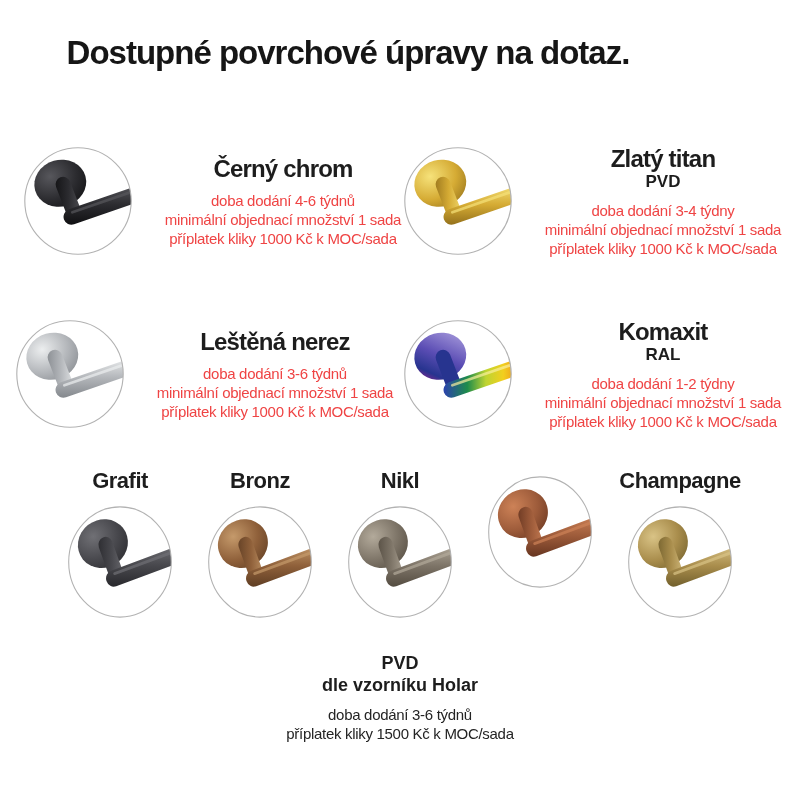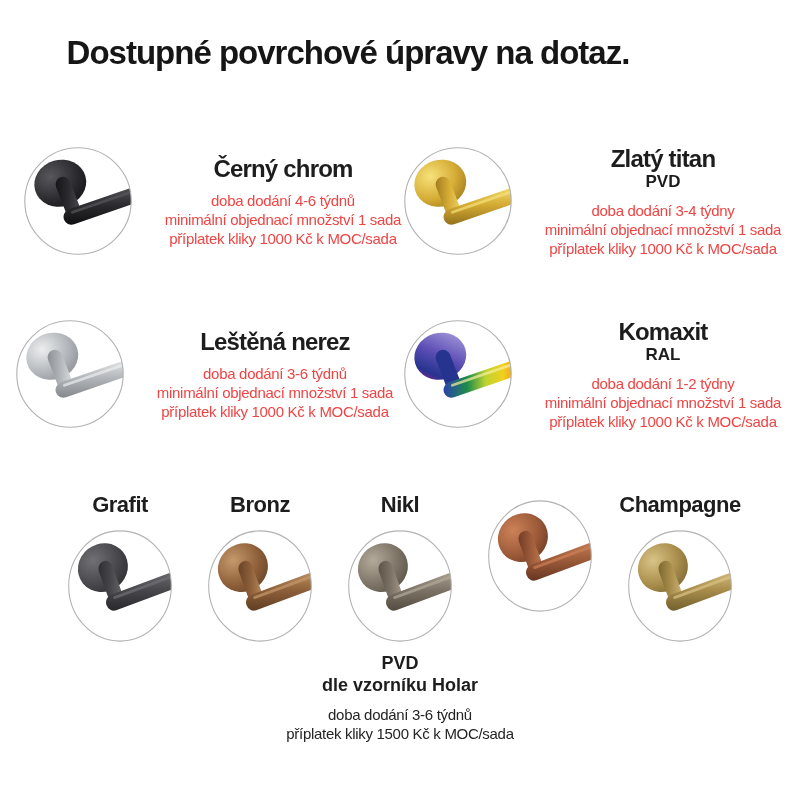--- a/index.html
+++ b/index.html
@@ -22,21 +22,21 @@
   .finish-card:nth-child(1) { left: 22px;  top: 0; }
   .finish-card:nth-child(2) { left: 402px; top: 0; }
   .finish-card:nth-child(3) { left: 14px;  top: 173px; }
   .finish-card:nth-child(4) { left: 402px; top: 173px; }
   .circle { width: 112px; height: 112px; flex: none; }
   .finish-text { flex: 1; text-align: center; padding-left: 6px; }
   .f-name { font-size: 24px; font-weight: bold; line-height: 27px; letter-spacing: -0.8px; }
   .f-sub  { font-size: 17px; font-weight: bold; line-height: 20px; }
   .f-sub:empty { display: none; }
   .f-lines { margin-top: 9px; font-size: 15px; line-height: 19px; letter-spacing: -0.3px; white-space: nowrap; color: #ef4444; }
-  .small-row { position: absolute; left: 50px; top: 492px; width: 700px; display: flex; }
+  .small-row { position: absolute; left: 50px; top: 468px; width: 700px; display: flex; }
   .small-col { width: 140px; text-align: center; }
   .s-label { font-size: 22px; font-weight: bold; letter-spacing: -0.5px; height: 30px; }
   .s-circle { width: 108px; height: 116px; margin: 6px auto 0; }
   .footer-block { position: absolute; left: 0; top: 652px; width: 800px; text-align: center; }
   .f2-title, .f2-sub { font-size: 18px; font-weight: bold; line-height: 22px; }
   .f2-lines { margin-top: 9px; font-size: 15px; line-height: 19px; letter-spacing: -0.3px; color: #242424; }
 </style>
 </head>
 <body>
 

